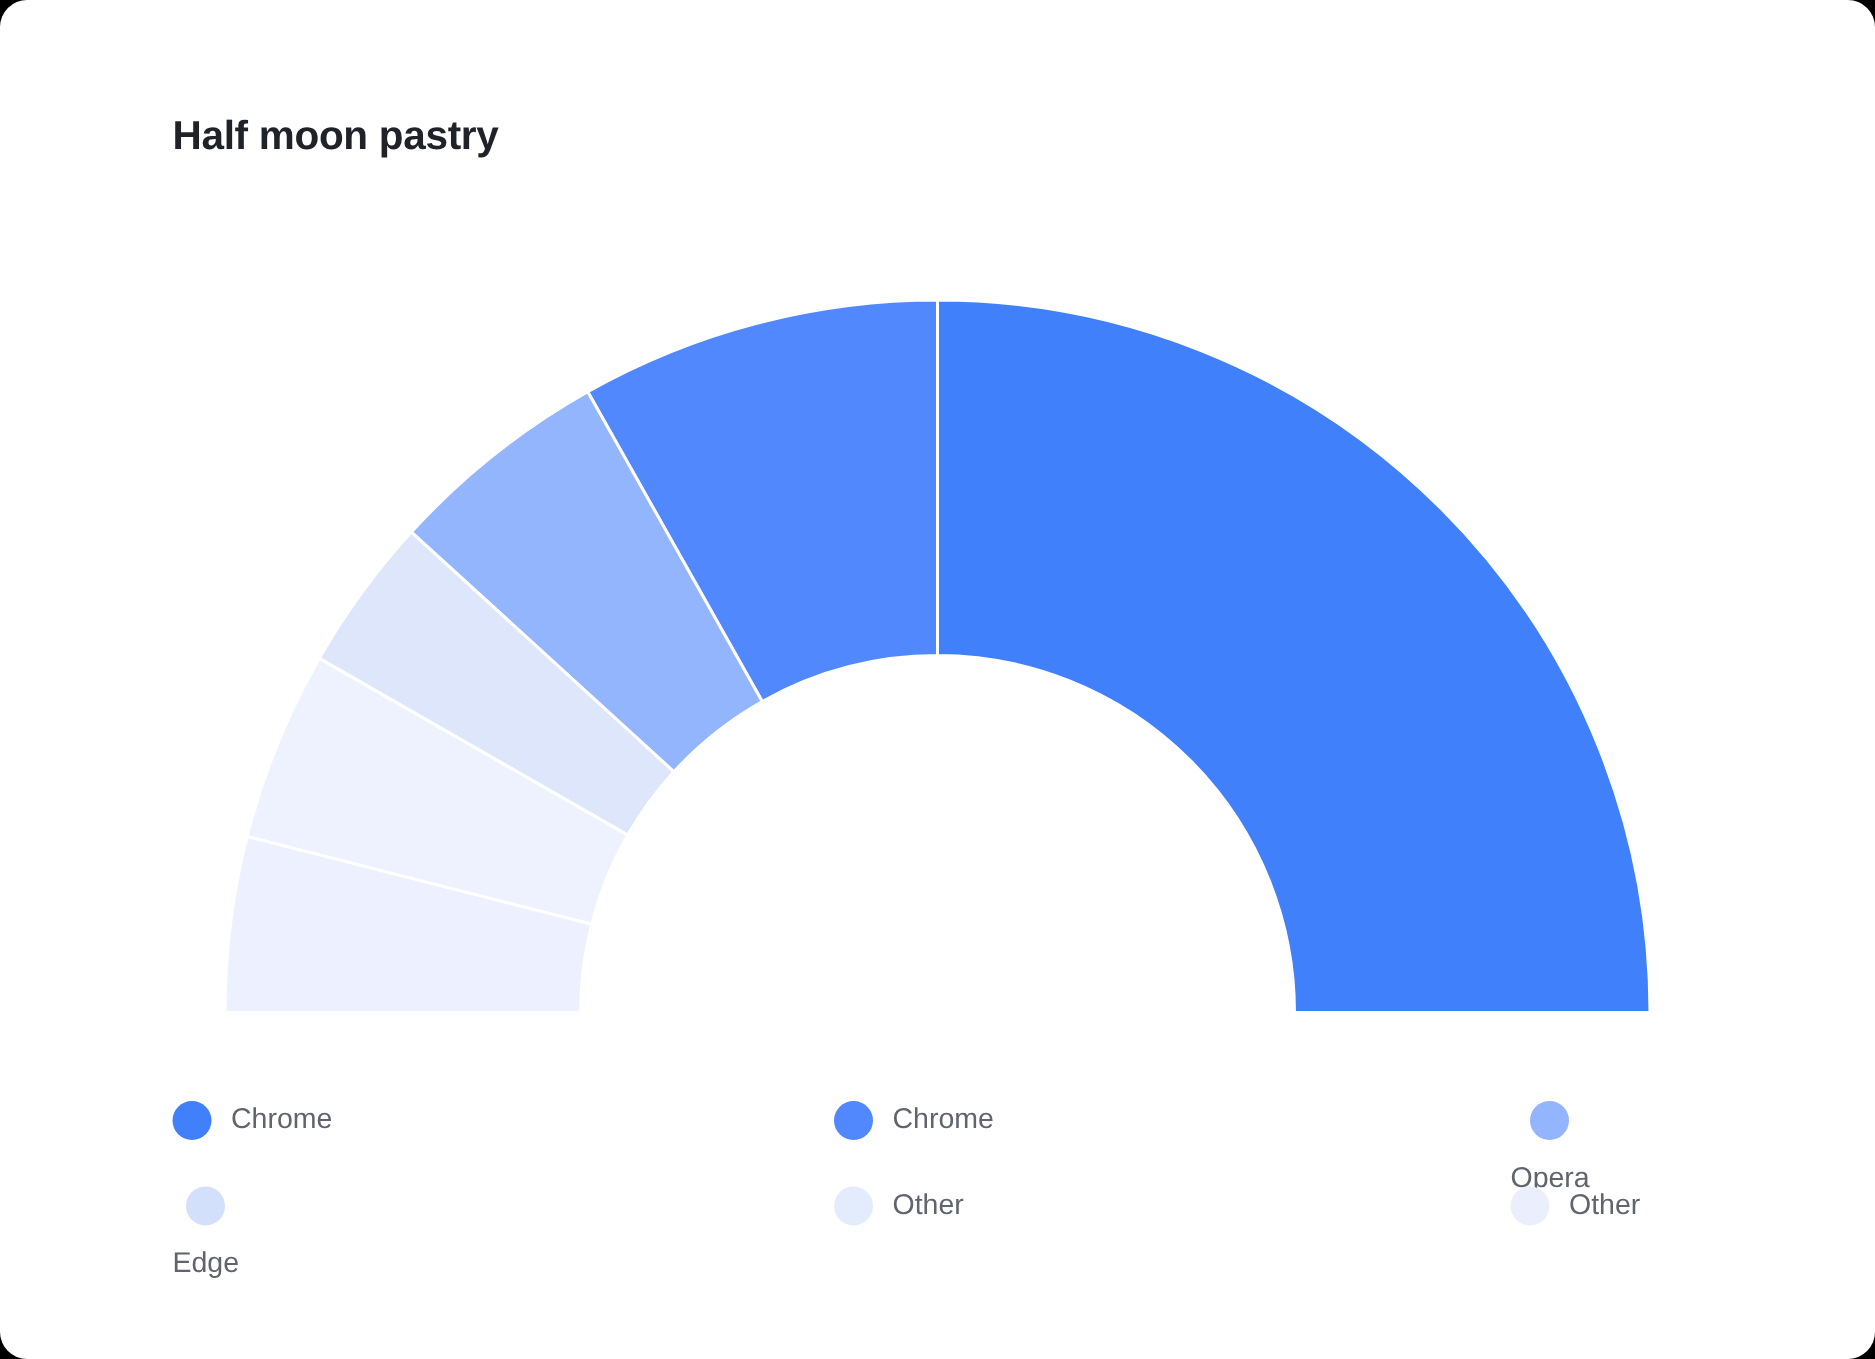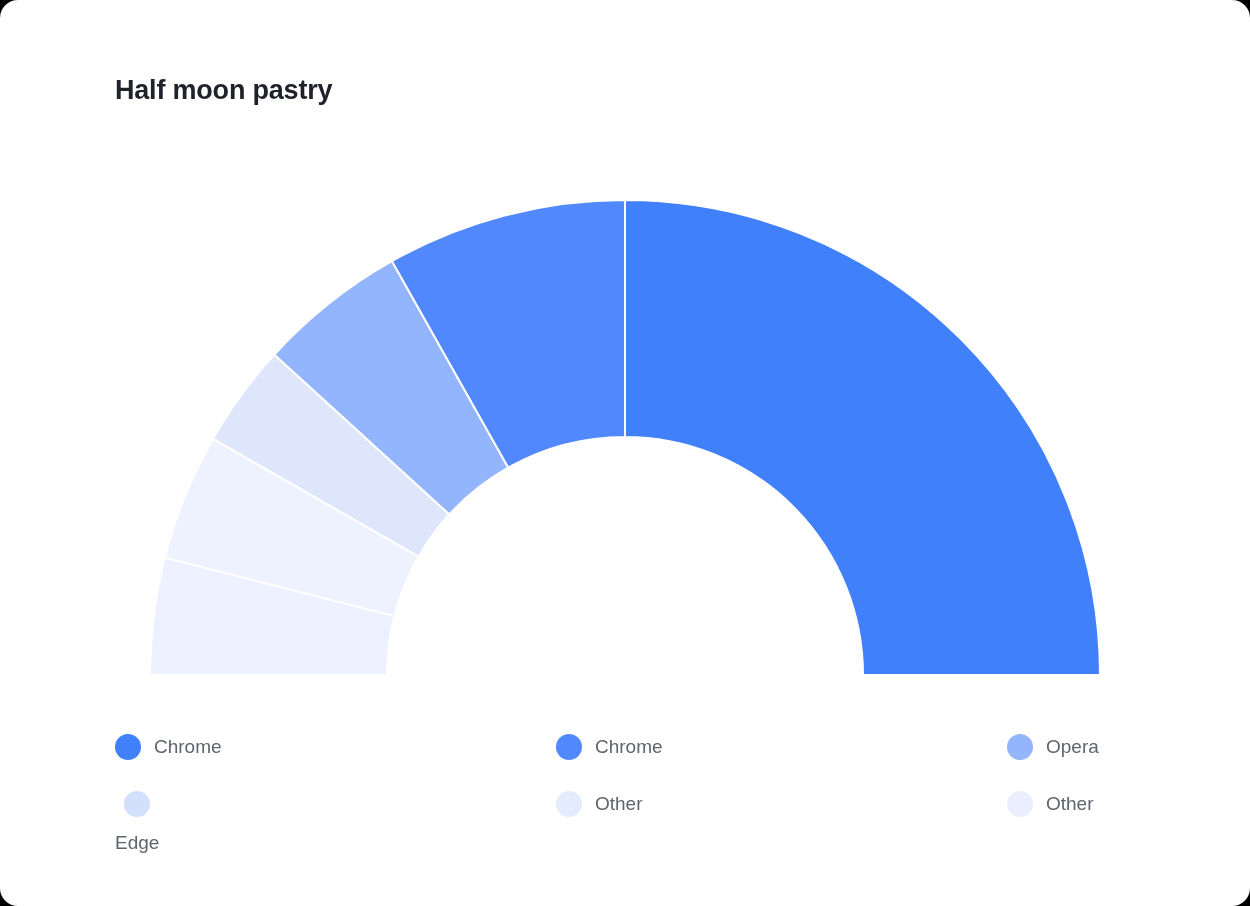--- a/index.html
+++ b/index.html
@@ -122,21 +122,21 @@
 
   <div class="legend">
     <div class="legend-item" style="left:0px; top:12px;">
       <span class="legend-dot" style="background: rgb(64, 128, 251);"></span>
       <span class="legend-label">Chrome</span>
     </div>
     <div class="legend-item" style="left:441px; top:12px;">
       <span class="legend-dot" style="background: rgb(82, 136, 253);"></span>
       <span class="legend-label">Chrome</span>
     </div>
-    <div class="legend-item" style="left:892px; top:12px;">
+    <div class="legend-item" style="left:892px; top:12px;flex-direction:column;">
       <span class="legend-dot" style="background: rgb(147, 181, 254);"></span>
       <span class="legend-label">Opera</span>
     </div>
     <div class="legend-item" style="left:0px; top:69px;flex-direction:column;">
       <span class="legend-dot" style="background: rgb(211, 224, 252);"></span>
       <span class="legend-label">Edge</span>
     </div>
     <div class="legend-item" style="left:441px; top:69px;">
       <span class="legend-dot" style="background: rgb(227, 236, 253);"></span>
       <span class="legend-label">Other</span>

